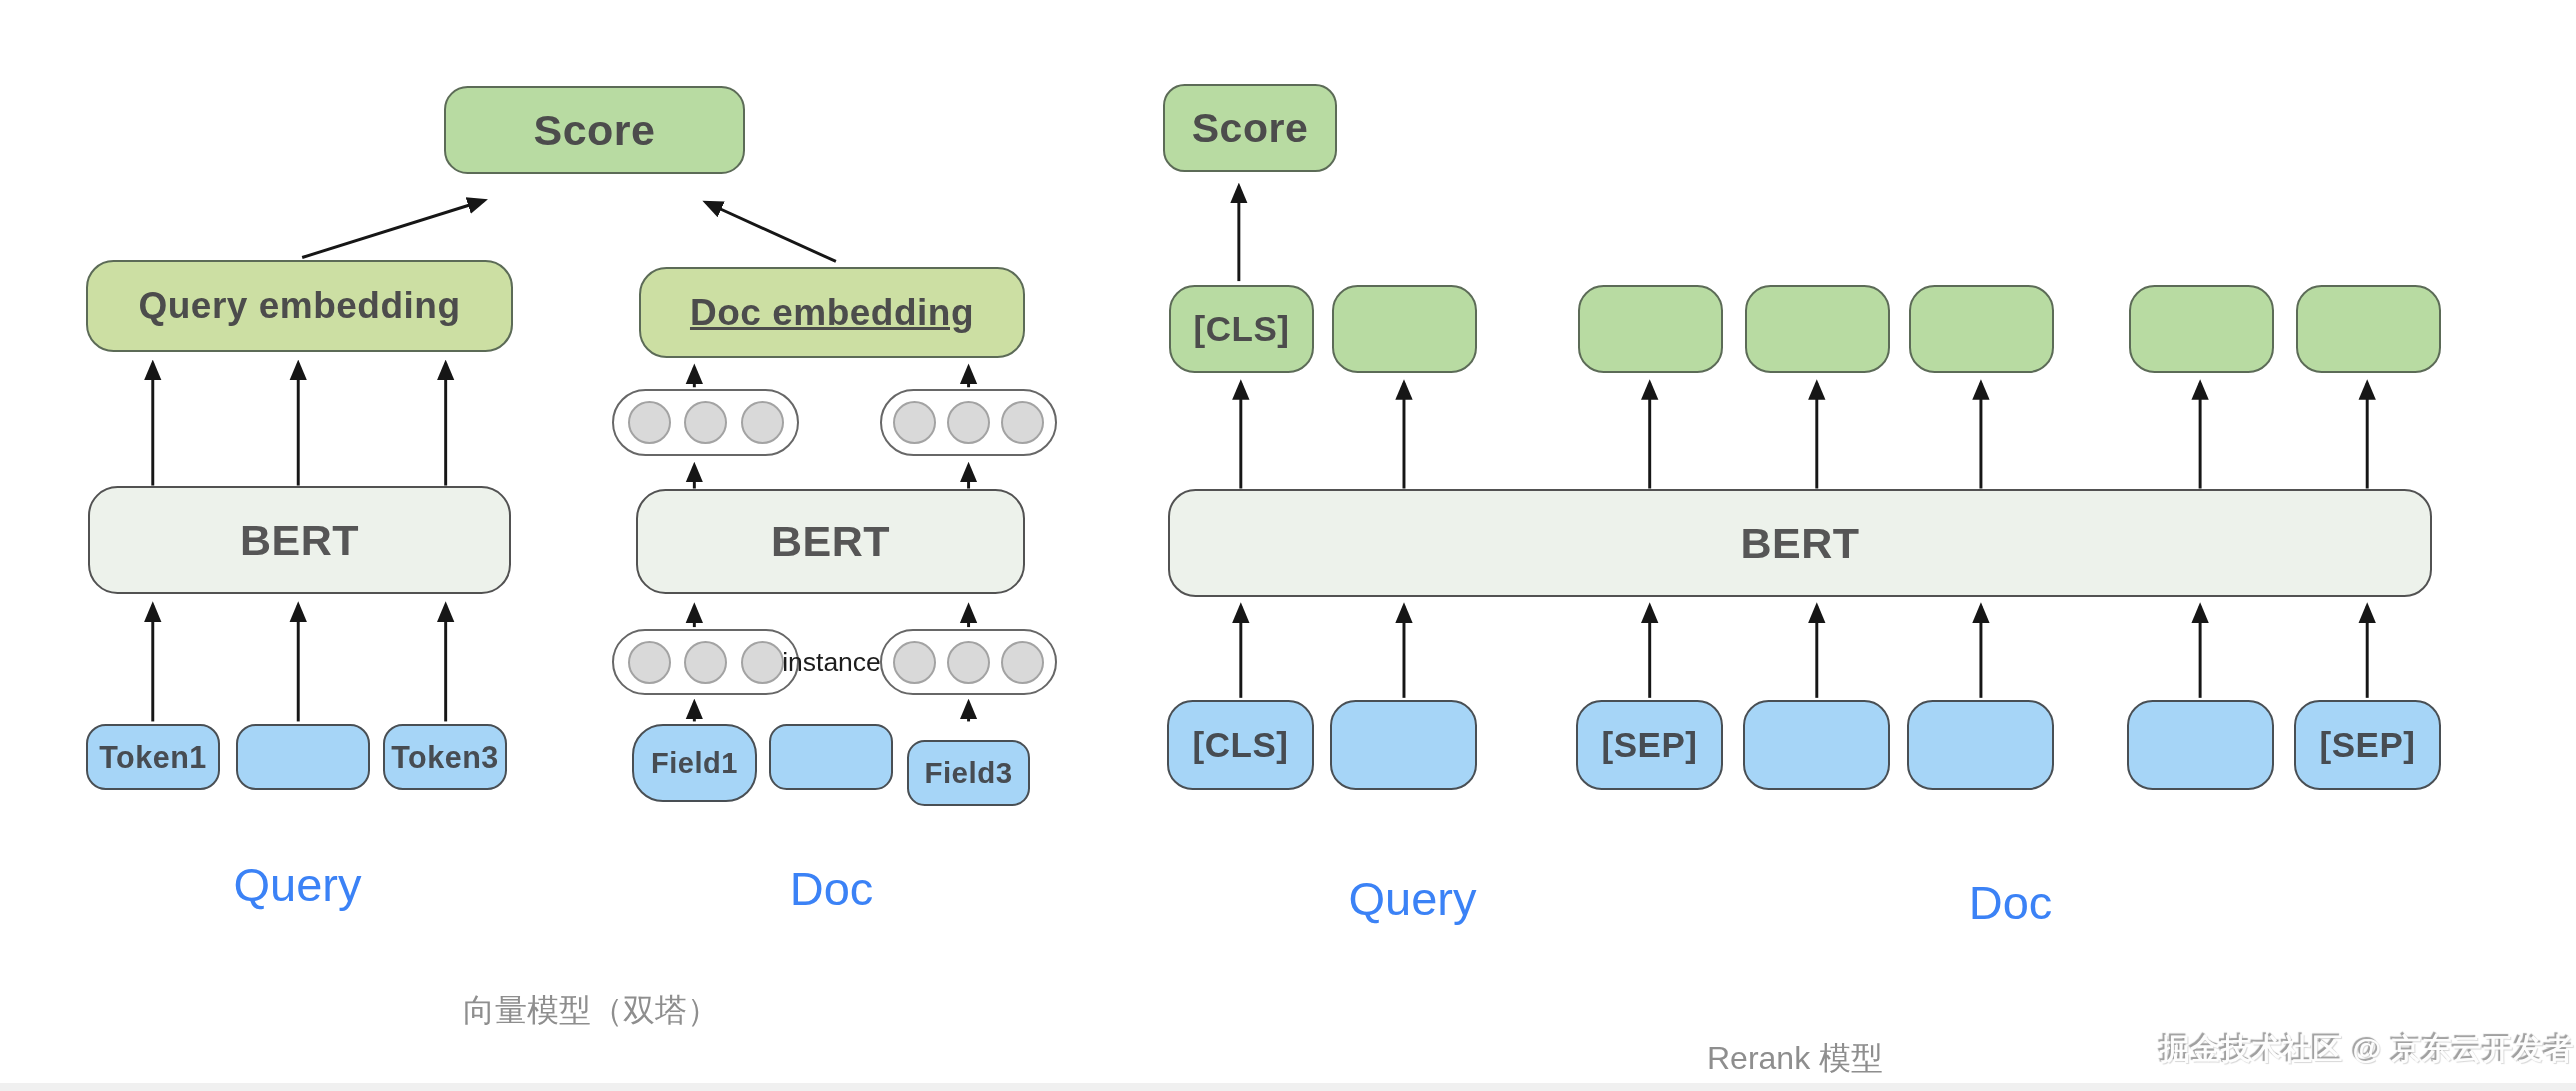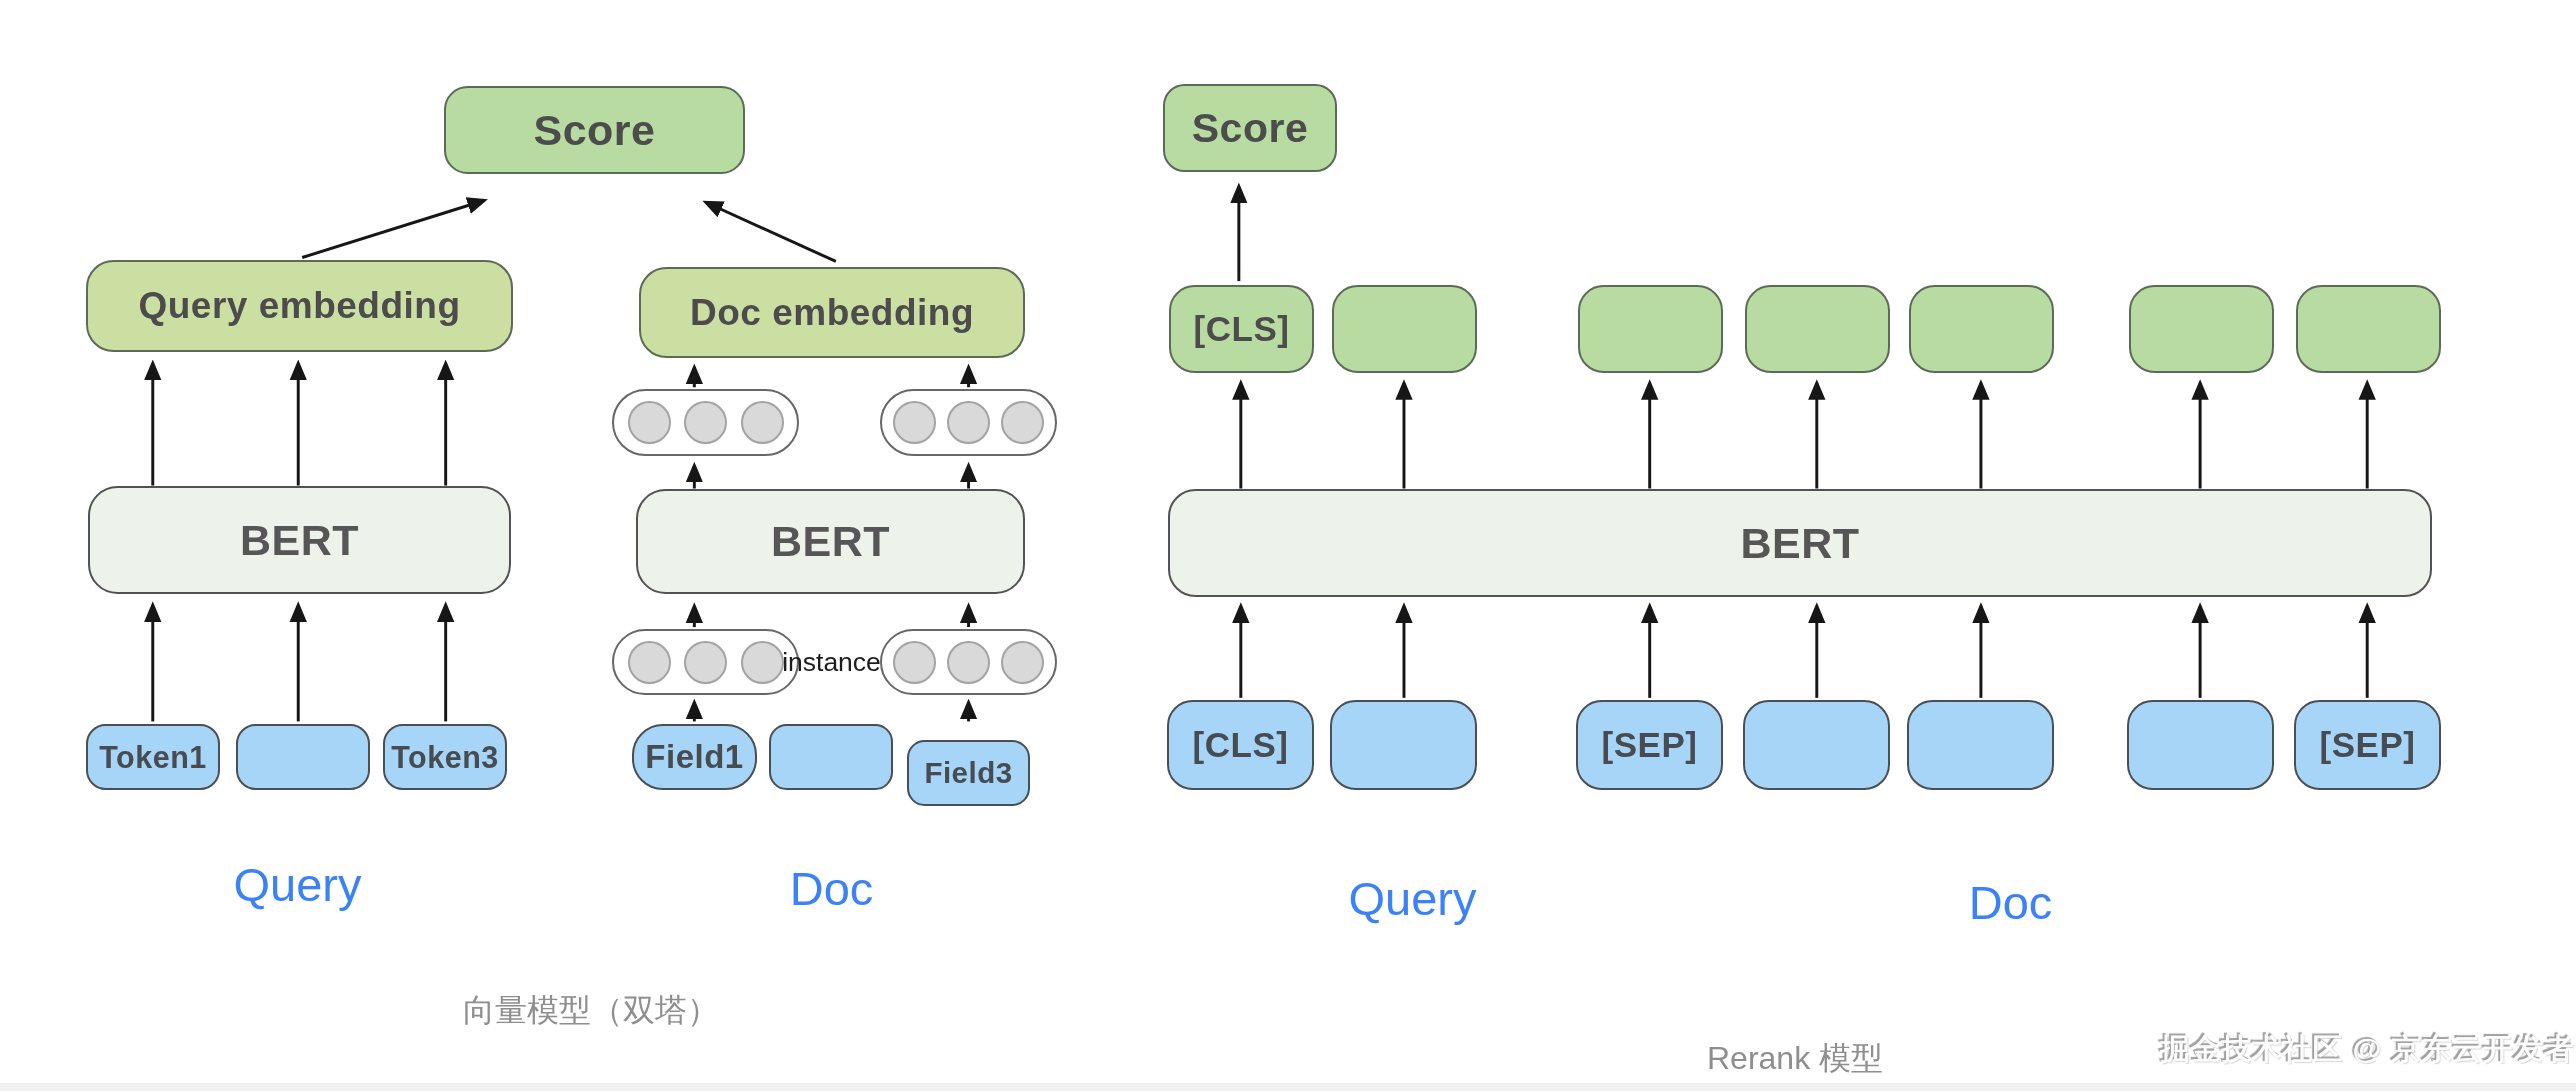--- a/index.html
+++ b/index.html
@@ -91,21 +91,21 @@
   <div class="box olive" style="left:86px;top:260px;width:427px;height:92px;font-size:37px;">Query embedding</div>
 
   <div class="box bertbox" style="left:88px;top:486px;width:423px;height:108px;">BERT</div>
 
   <div class="box bluebox" style="left:86px;top:724px;width:134px;height:66px;font-size:30.5px;border-radius:19.7px;">Token1</div>
   <div class="box bluebox" style="left:236px;top:724px;width:134px;height:66px;font-size:30.5px;border-radius:19.7px;"></div>
   <div class="box bluebox" style="left:383px;top:724px;width:124px;height:66px;font-size:30.5px;border-radius:19.7px;">Token3</div>
 
   <div class="biglabel" style="left:150px;top:857px;">Query</div>
 
-  <div class="box olive" style="left:639px;top:267px;width:386px;height:91px;font-size:37px;">Doc embedding</div>
+  <div class="box olive" style="left:639px;top:267px;width:386px;height:91px;font-size:37px;text-decoration:underline;">Doc embedding</div>
 
   <div class="capsule" style="left:612px;top:389px;width:187px;height:67px;">
     <span class="dot"></span>
       <span class="dot"></span>
       <span class="dot"></span>
   </div>
   <div class="capsule" style="left:880px;top:389px;width:177px;height:67px;">
     <span class="dot"></span>
       <span class="dot"></span>
       <span class="dot"></span>
@@ -118,21 +118,21 @@
       <span class="dot"></span>
       <span class="dot"></span>
   </div>
   <div class="instance" style="left:753px;top:647px;">instance</div>
   <div class="capsule" style="left:880px;top:629px;width:177px;height:66px;">
     <span class="dot"></span>
       <span class="dot"></span>
       <span class="dot"></span>
   </div>
 
-  <div class="box bluebox" style="left:632px;top:724px;width:125px;height:66px;font-size:33px;border-radius:31px;">Field1</div>
+  <div class="box bluebox" style="left:632px;top:724px;width:125px;height:78px;font-size:29px;border-radius:31px;">Field1</div>
   <div class="box bluebox" style="left:769px;top:724px;width:124px;height:66px;font-size:29.5px;border-radius:17.7px;"></div>
   <div class="box bluebox" style="left:907px;top:724px;width:123px;height:66px;font-size:29.5px;border-radius:17.7px;margin-top:16px;">Field3</div>
 
   <div class="biglabel" style="left:684px;top:861px;">Doc</div>
 
   <div class="caption" style="left:365px;top:989px;font-family:Liberation Serif, serif;">向量模型（双塔）</div>
 
   <div class="box green" style="left:1163px;top:84px;width:174px;height:88px;font-size:41px;border-radius:21.6px;">Score</div>
 
   <div class="box green" style="left:1169px;top:285px;width:145px;height:88px;font-size:35px;">[CLS]</div>

